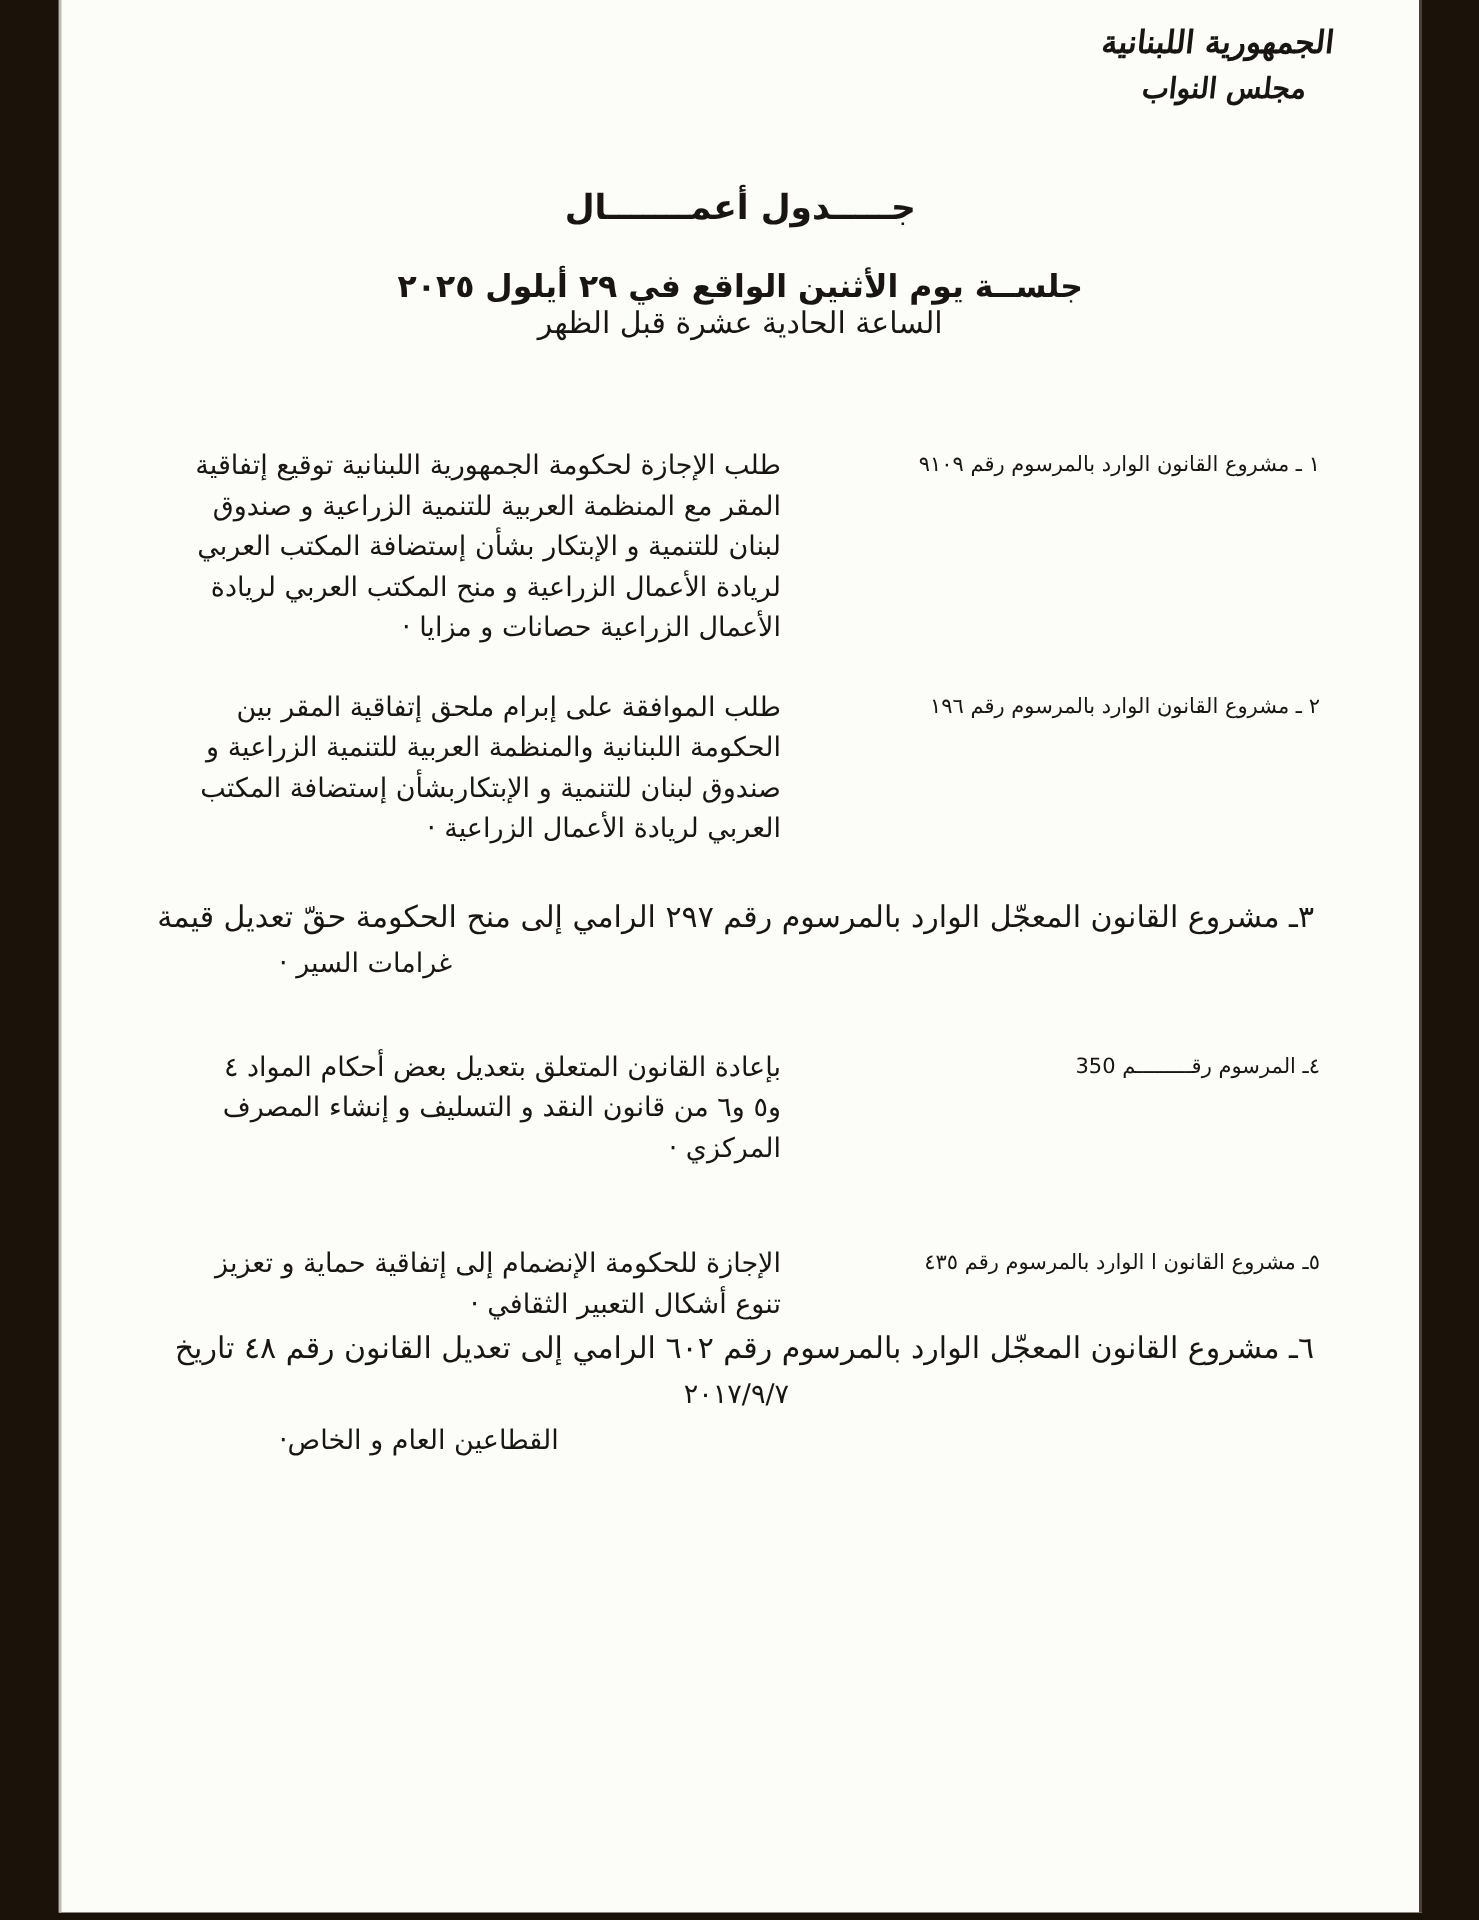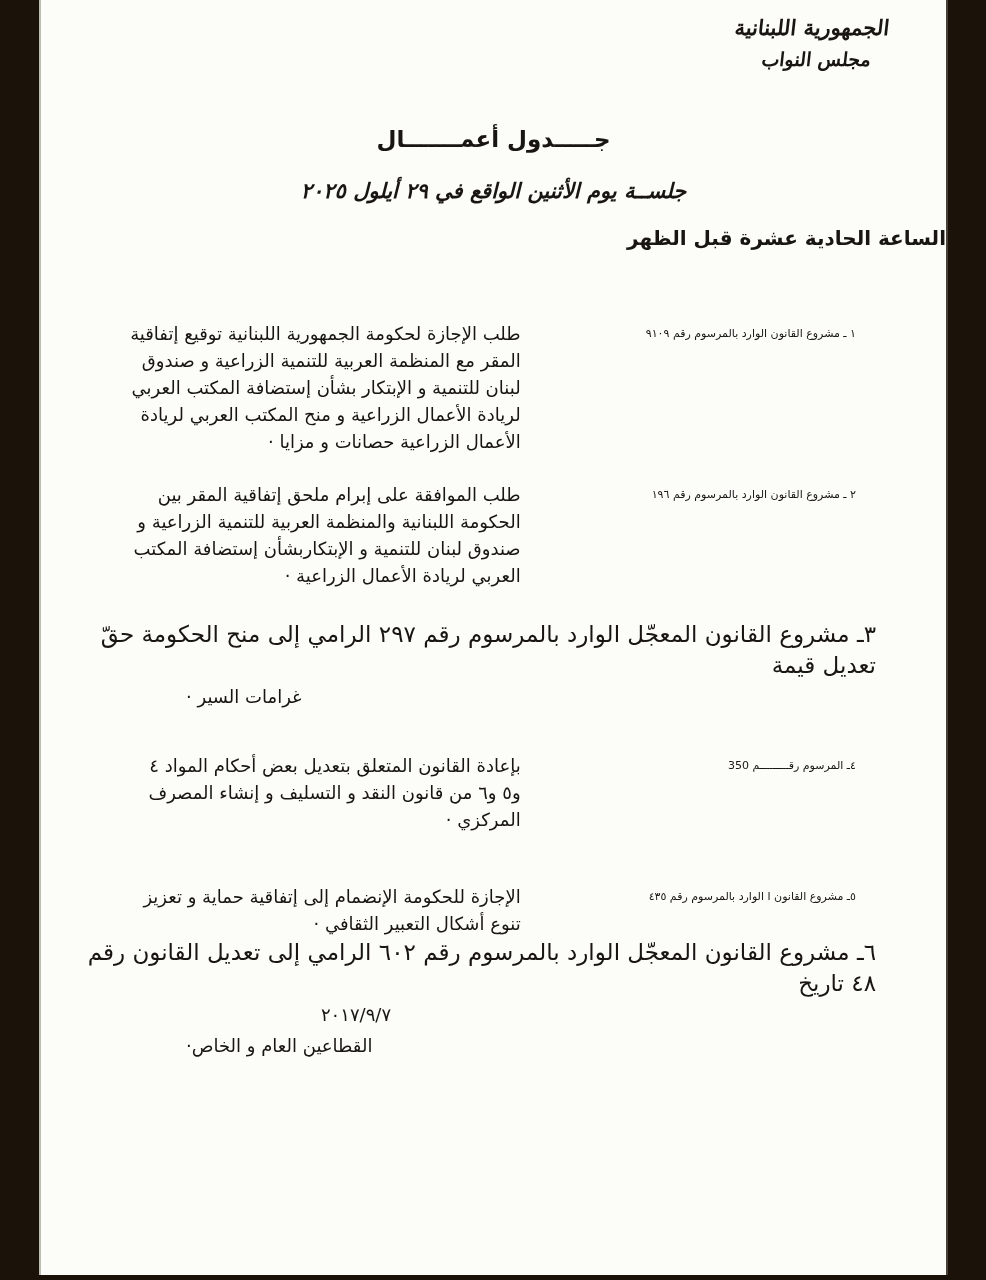--- a/index.html
+++ b/index.html
@@ -37,51 +37,51 @@
   .lh-inner {
     text-align: center;
     font-weight: bold;
     font-style: italic;
     transform: skewX(8deg);
   }
   .lh1 { font-size: 21px; line-height: 32px; }
   .lh2 { font-size: 19px; line-height: 30px; }
   
   .title   { margin-top: 52px; text-align: center; font-size: 23px; font-weight: bold; letter-spacing: 0.5px; }
-  .session { margin-top: 27px; text-align: center; font-size: 21px; font-weight: bold; font-style: italic; }
-  .time    { margin-top: 23px; font-size: 20px; font-weight: bold; }
+  .session { margin-top: 27px; text-align: center; font-size: 21px; font-weight: bold; }
+  .time    { text-align: center; font-size: 20px; font-weight: normal; }
   
   .items { margin-top: 70px; }
   .item-row { display: flex; align-items: flex-start; }
   .item-heading {
     flex: 0 0 47%;
     box-sizing: border-box;
-    padding-right: 90px;
-    font-size: 11px;
+    padding-right: 66px;
+    font-size: 14px;
     line-height: 27px;
     white-space: nowrap;
   }
   .item-body {
     flex: 0 0 44%;
     box-sizing: border-box;
     padding-left: 6px;
     font-size: 18px;
     line-height: 27px;
     text-align: right;
   }
   .item-line1 {
     padding-right: 70px;
     padding-left: 28px;
     text-align: right;
-    font-size: 23px;
+    font-size: 20px;
     line-height: 31px;
   }
   .cont { width: 340px; margin-right: 420px; font-size: 18px; line-height: 31px; }
   .cont-center { text-align: left; }
-  .cont-flex { display: flex; flex-direction: row-reverse; justify-content: center; gap: 9px; }
+  .cont-flex { display: flex; flex-direction: row-reverse; justify-content: flex-end; gap: 9px; }
   .date-ltr { direction: ltr; unicode-bidi: isolate; }
   .m-item2 { margin-top: 26px; }
   .m-item3 { margin-top: 30px; }
   .m-item4 { margin-top: 40px; }
   .m-item5 { margin-top: 50px; }
   .m-item6 { }
 </style>
 </head>
 <body>
 

